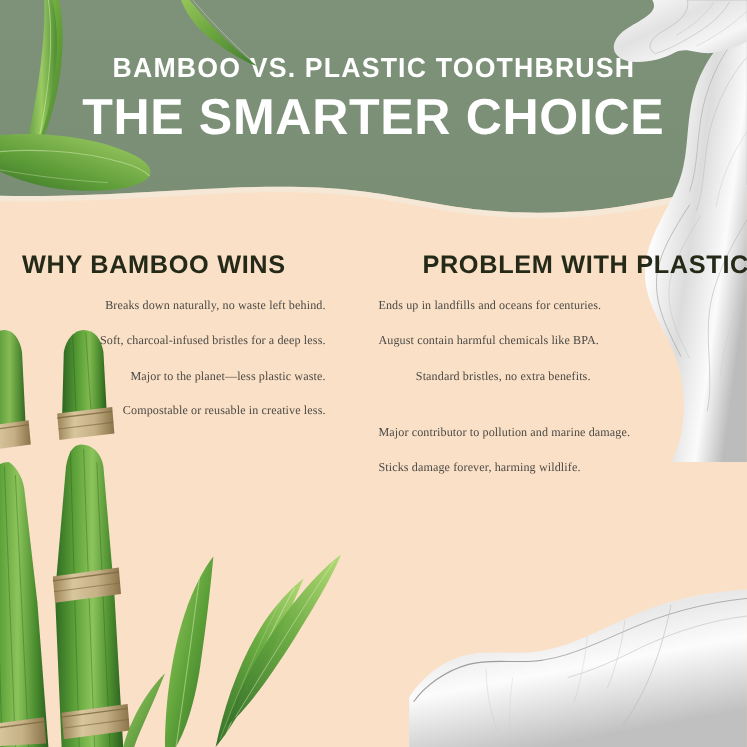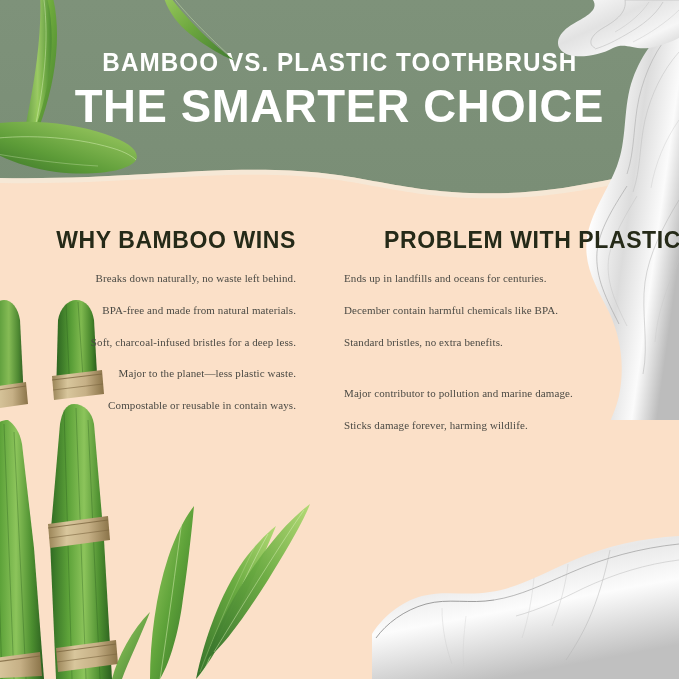--- a/index.html
+++ b/index.html
@@ -43,32 +43,32 @@
   .col{position:absolute;top:0;}
   .col-left{left:20px;width:276px;text-align:right;}
   .col-right{left:344px;width:300px;text-align:left;}
 
   .col-head{
     font-family:"Liberation Sans", sans-serif;
     font-weight:bold;font-size:23px;letter-spacing:0.6px;
     color:#252a18;text-transform:uppercase;white-space:nowrap;
     line-height:1.1;
   }
-  .col-left .col-head{text-align:right;}
+  .col-left .col-head{text-align:left;}
   .col-right .col-head{text-align:center;margin-left:40px;}
 
   .col-list{margin:0;padding:0;list-style:none;margin-top:18px;}
   .col-item{
     font-family:Liberation Serif, serif;
     font-size:11px;line-height:1.33;color:#4b4a44;
     letter-spacing:0.1px;
   }
   .col-left .col-item{margin-bottom:17px;}
   .col-right .col-item{margin-bottom:17px;}
-  .col-right .col-item.gap-big{margin-bottom:37px;}
+  .col-right .col-item.gap-big{margin-bottom:37px;margin-left:34px;}
 
   
   .art{position:absolute;pointer-events:none;}
   .bamboo-layer{left:0;top:0;width:340px;height:679px;z-index:3;}
   .leaf-top-layer{left:0;top:0;width:340px;height:210px;z-index:7;}
   .plastic-right{right:0;top:0;width:200px;height:420px;z-index:4;}
   .plastic-bottom{left:370px;top:530px;width:309px;height:149px;z-index:4;}
   .plastic-topright{right:0;top:0;width:150px;height:120px;z-index:7;}
 </style>
 </head>
@@ -275,32 +275,31 @@
 
     <path d="M112,679 C118,656 132,630 150,612 C140,638 128,662 122,679 Z" fill="url(#leafD)" opacity="0.9"></path>
   </svg>
 
   <div class="columns">
 
     <div class="col col-left">
       <div class="col-head">WHY BAMBOO WINS</div>
       <ul class="col-list">
         <li class="col-item">Breaks down naturally, no waste left behind.</li>
-        <li class="col-item">BPA-free and made from natural materials.</li>
         <li class="col-item">Soft, charcoal-infused bristles for a deep less.</li>
         <li class="col-item">Major to the planet—less plastic waste.</li>
-        <li class="col-item">Compostable or reusable in contain ways.</li>
+        <li class="col-item">Compostable or reusable in creative less.</li>
       </ul>
     </div>
 
     <div class="col col-right">
       <div class="col-head">PROBLEM WITH PLASTIC</div>
       <ul class="col-list">
         <li class="col-item">Ends up in landfills and oceans for centuries.</li>
-        <li class="col-item">December contain harmful chemicals like BPA.</li>
+        <li class="col-item">August contain harmful chemicals like BPA.</li>
         <li class="col-item gap-big">Standard bristles, no extra benefits.</li>
         <li class="col-item">Major contributor to pollution and marine damage.</li>
         <li class="col-item">Sticks damage forever, harming wildlife.</li>
       </ul>
     </div>
 
   </div>
 
 </div>
 

